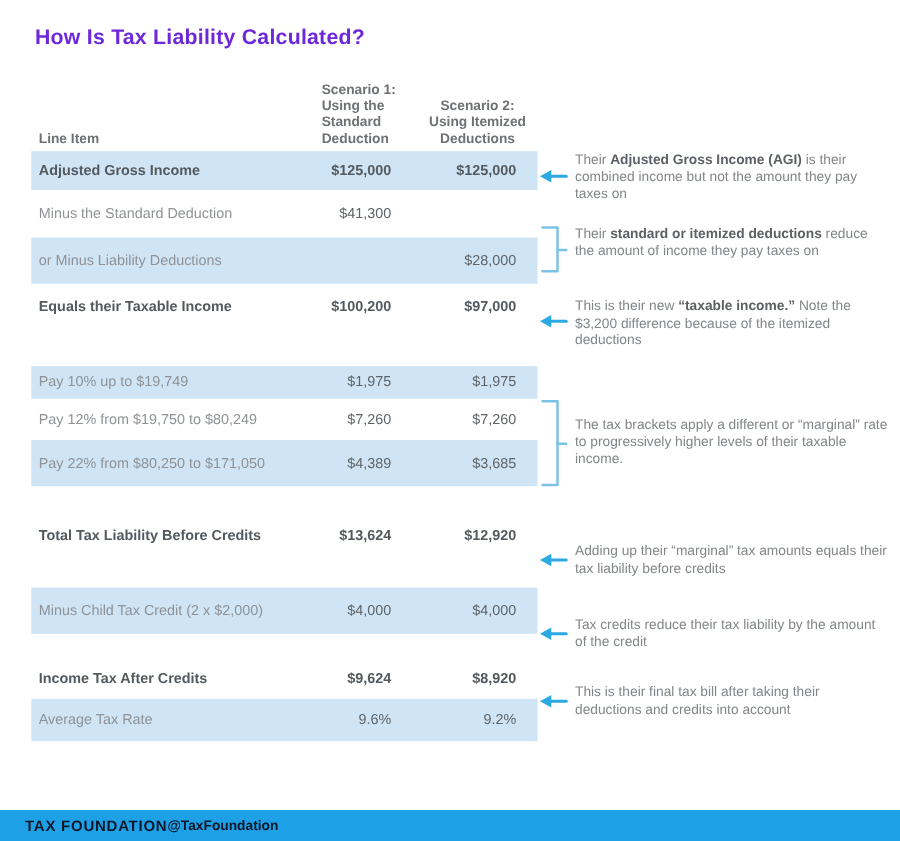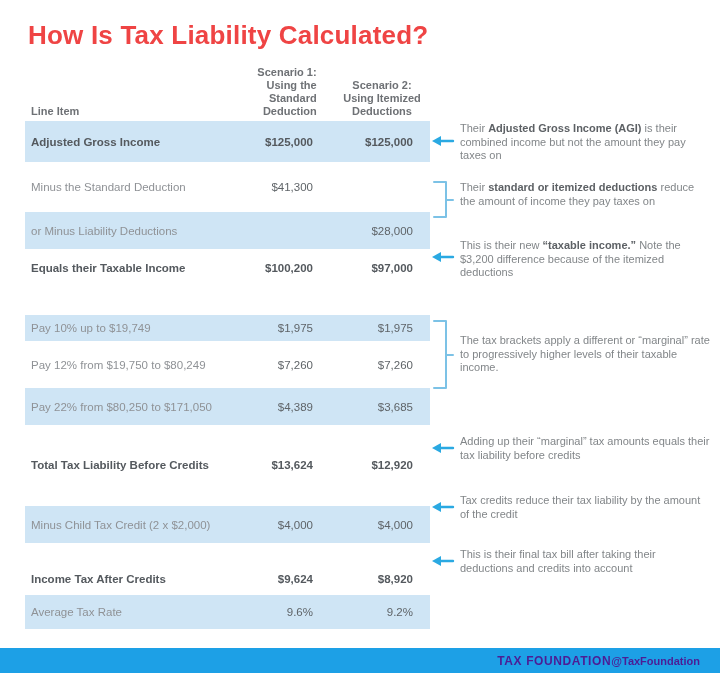--- a/index.html
+++ b/index.html
@@ -2,30 +2,30 @@
 <html><head>
 <meta charset="utf-8">
 <style>
   html,body { margin:0; padding:0; background:#ffffff; }
   .page {
     position:relative; width:720px; height:673px; background:#ffffff;
     font-family:"Liberation Sans", sans-serif; overflow:hidden;
   }
   .title {
     position:absolute; left:28px; top:20px;
-    font-size:26px; font-weight:700; color:#ef4444; letter-spacing:0.2px;
+    font-size:17px; font-weight:700; color:#6d28d9; letter-spacing:0.2px;
   }
   .hdr {
     position:absolute; top:60px; height:58px;
     display:flex; align-items:flex-end;
     color:#6e7175; font-weight:700; font-size:11px; line-height:13px;
   }
   .hdr span { white-space:pre-line; }
   .hdr-line-item { left:31px; }
-  .hdr-s1 { left:287px; transform:translateX(-50%); text-align:right; }
+  .hdr-s1 { left:287px; transform:translateX(-50%); text-align:left; }
   .hdr-s2 { left:382px; transform:translateX(-50%); text-align:center; }
 
   .table { position:absolute; left:25px; top:121px; width:405px; }
   .row {
     display:grid; grid-template-columns:1fr 95px 100px; align-items:center;
     box-sizing:border-box; padding:0 17px 0 6px;
     font-size:11.5px;
   }
   .row .label { color:#8f9296; }
   .row .val  { text-align:right; color:#5f6468; }
@@ -35,22 +35,22 @@
   .gutter { position:absolute; left:428px; top:0; }
 
   .ann {
     position:absolute; left:460px; width:250px;
     font-size:11px; line-height:13.5px; color:#828689;
   }
   .ann b { color:#5d6165; font-weight:700; }
 
   .footer {
     position:absolute; left:0; top:648px; width:720px; height:25px;
-    background:#1da0e6; color:#4c1d95;
-    display:flex; justify-content:flex-end; align-items:center;
+    background:#1da0e6; color:#0f172a;
+    display:flex; justify-content:flex-start; align-items:center;
     padding:0 20px; box-sizing:border-box;
   }
   .footer .brand  { font-size:12px; font-weight:700; letter-spacing:0.6px; }
   .footer .handle { font-size:11px; font-weight:700; }
 </style>
 </head>
 <body>
 
 <div class="page">
 
@@ -65,47 +65,47 @@
 Standard
 Deduction</span>
   </div>
   <div class="hdr hdr-s2">
     <span>Scenario 2:
 Using Itemized
 Deductions</span>
   </div>
 
   <div class="table">
-    <div class="row blue bold-row" style="height:41px">
+    <div class="row blue bold-row" style="height:31px">
       <div class="label">Adjusted Gross Income</div>
       <div class="val">$125,000</div>
       <div class="val">$125,000</div>
     </div>
-    <div class="row" style="height:50px">
+    <div class="row" style="height:38px">
       <div class="label">Minus the Standard Deduction</div>
       <div class="val">$41,300</div>
       <div class="val"></div>
     </div>
     <div class="row blue" style="height:37px">
       <div class="label">or Minus Liability Deductions</div>
       <div class="val"></div>
       <div class="val">$28,000</div>
     </div>
     <div class="row bold-row" style="height:38px">
       <div class="label">Equals their Taxable Income</div>
       <div class="val">$100,200</div>
       <div class="val">$97,000</div>
     </div>
 
     <div class="row blue" style="height:26px;margin-top:28px">
       <div class="label">Pay 10% up to $19,749</div>
       <div class="val">$1,975</div>
       <div class="val">$1,975</div>
     </div>
-    <div class="row" style="height:47px">
+    <div class="row" style="height:33px">
       <div class="label">Pay 12% from $19,750 to $80,249</div>
       <div class="val">$7,260</div>
       <div class="val">$7,260</div>
     </div>
     <div class="row blue" style="height:37px">
       <div class="label">Pay 22% from $80,250 to $171,050</div>
       <div class="val">$4,389</div>
       <div class="val">$3,685</div>
     </div>
 

